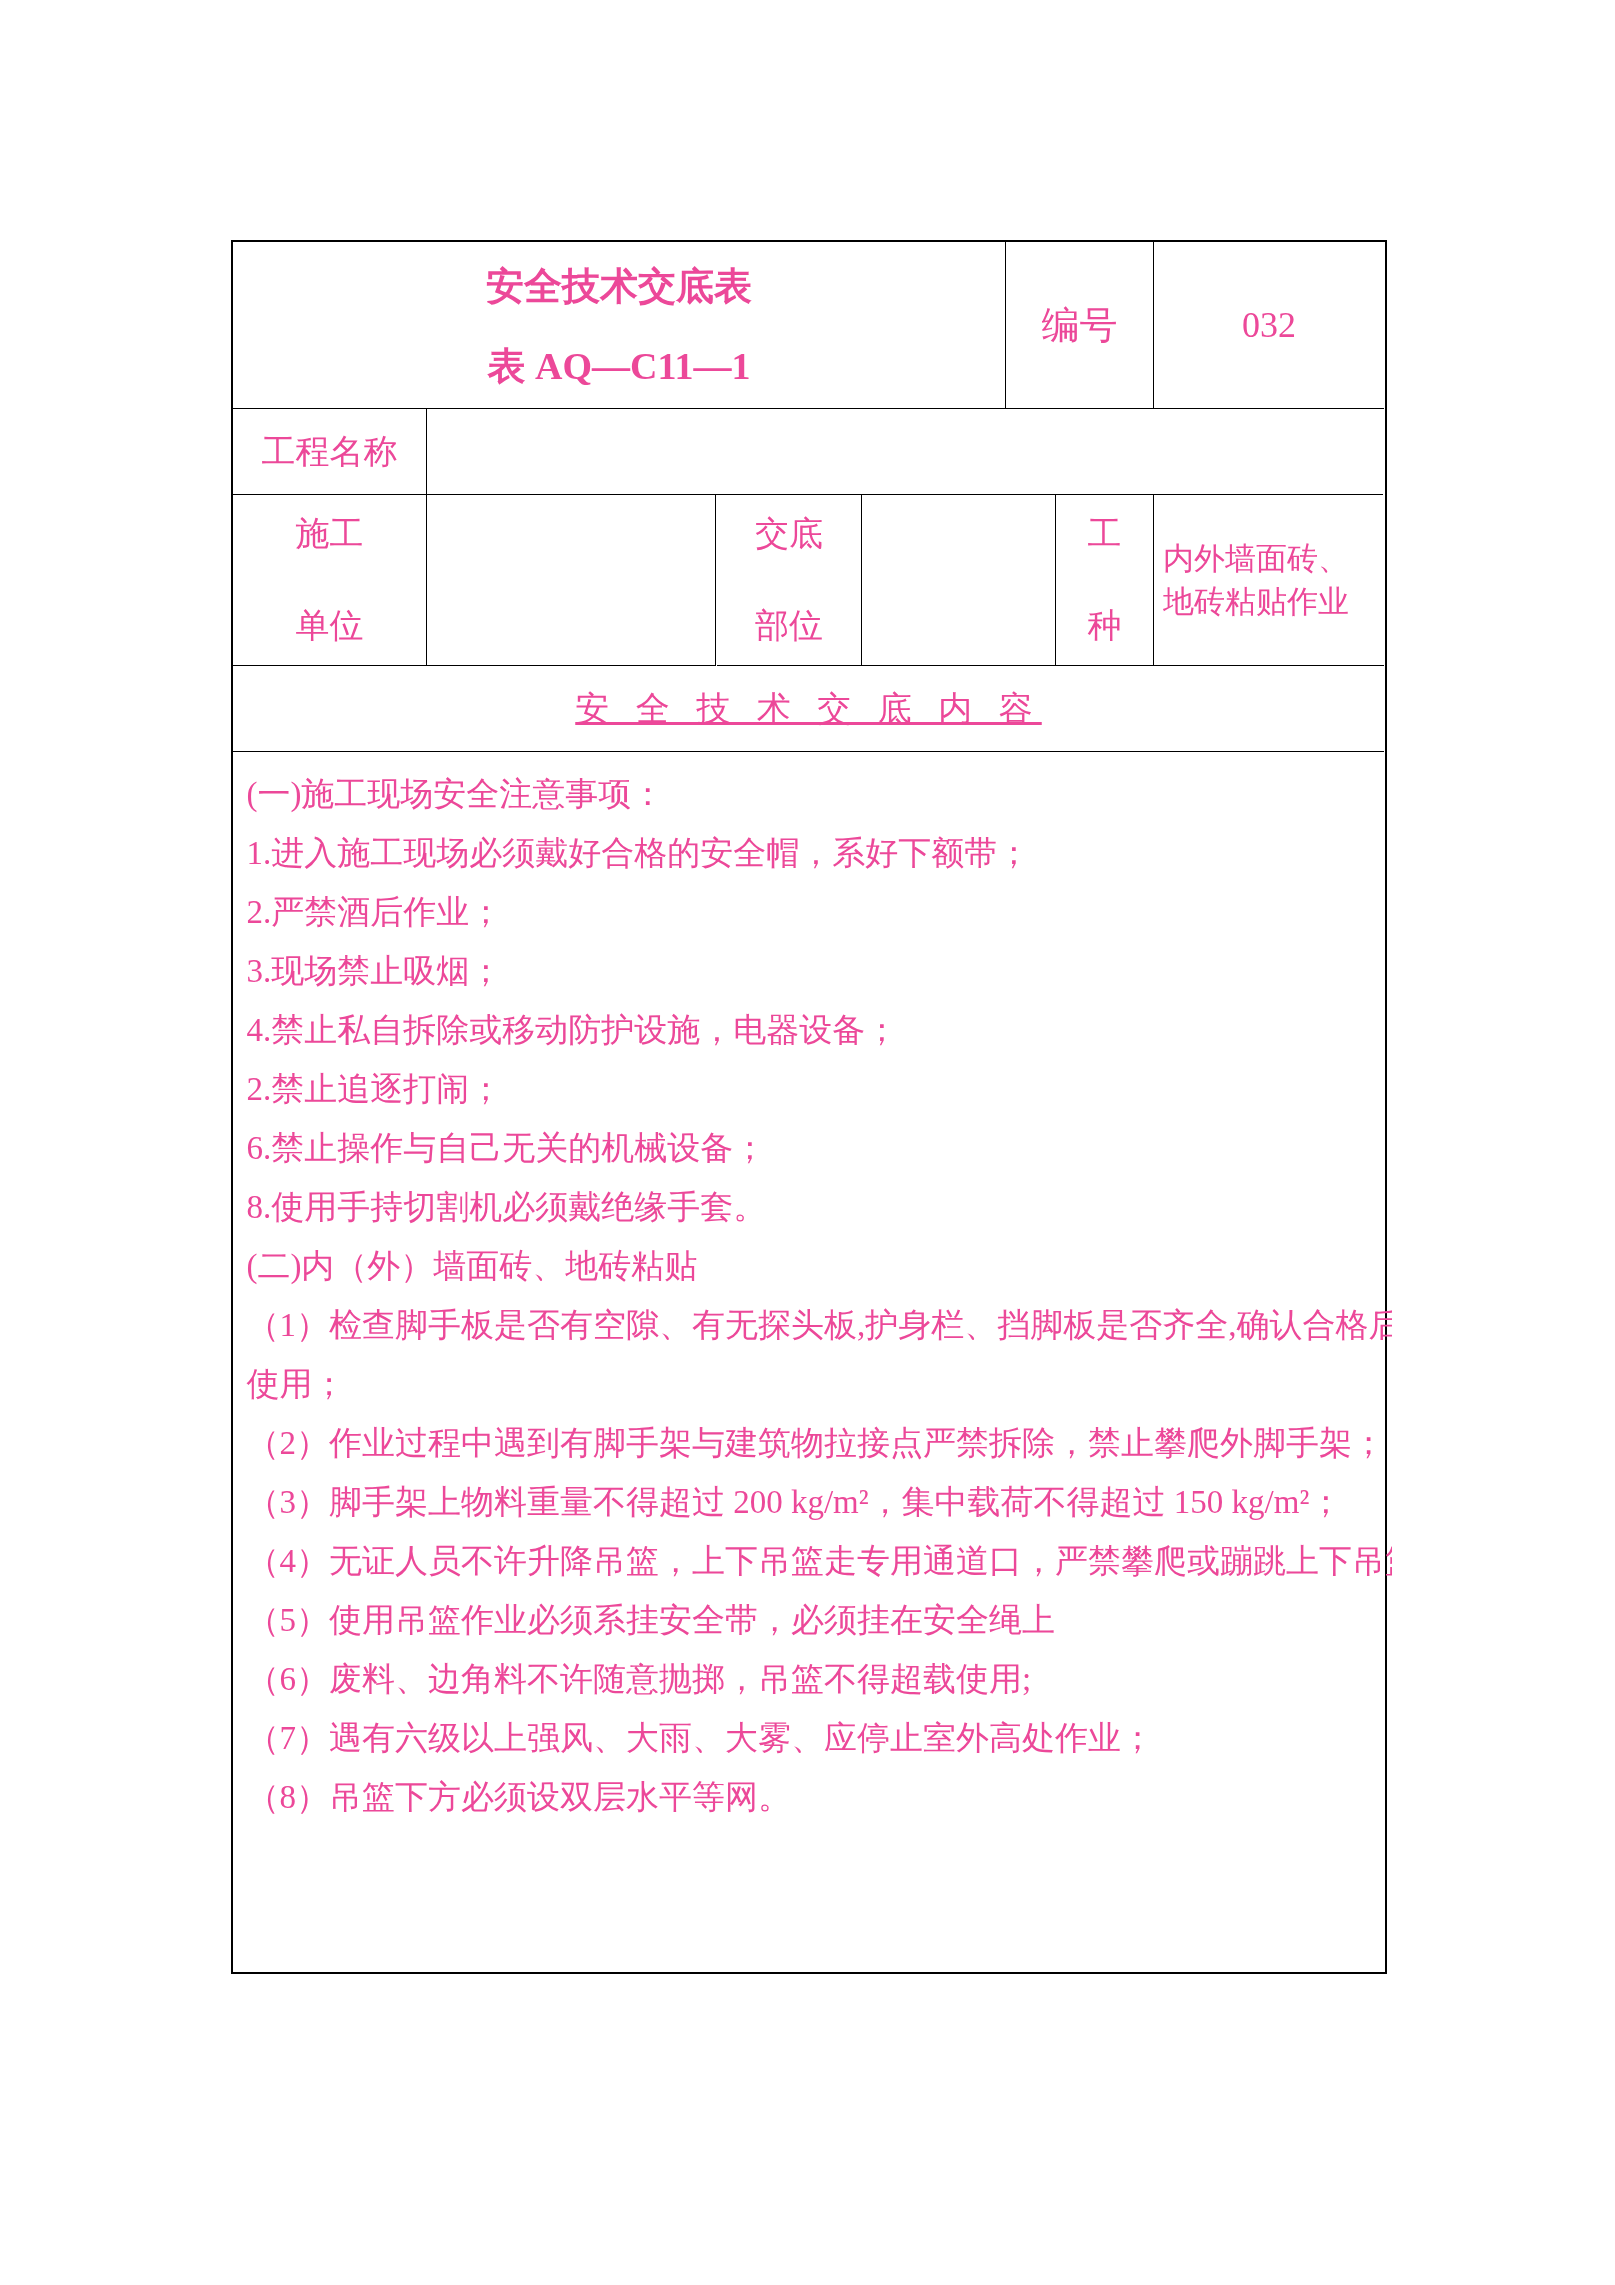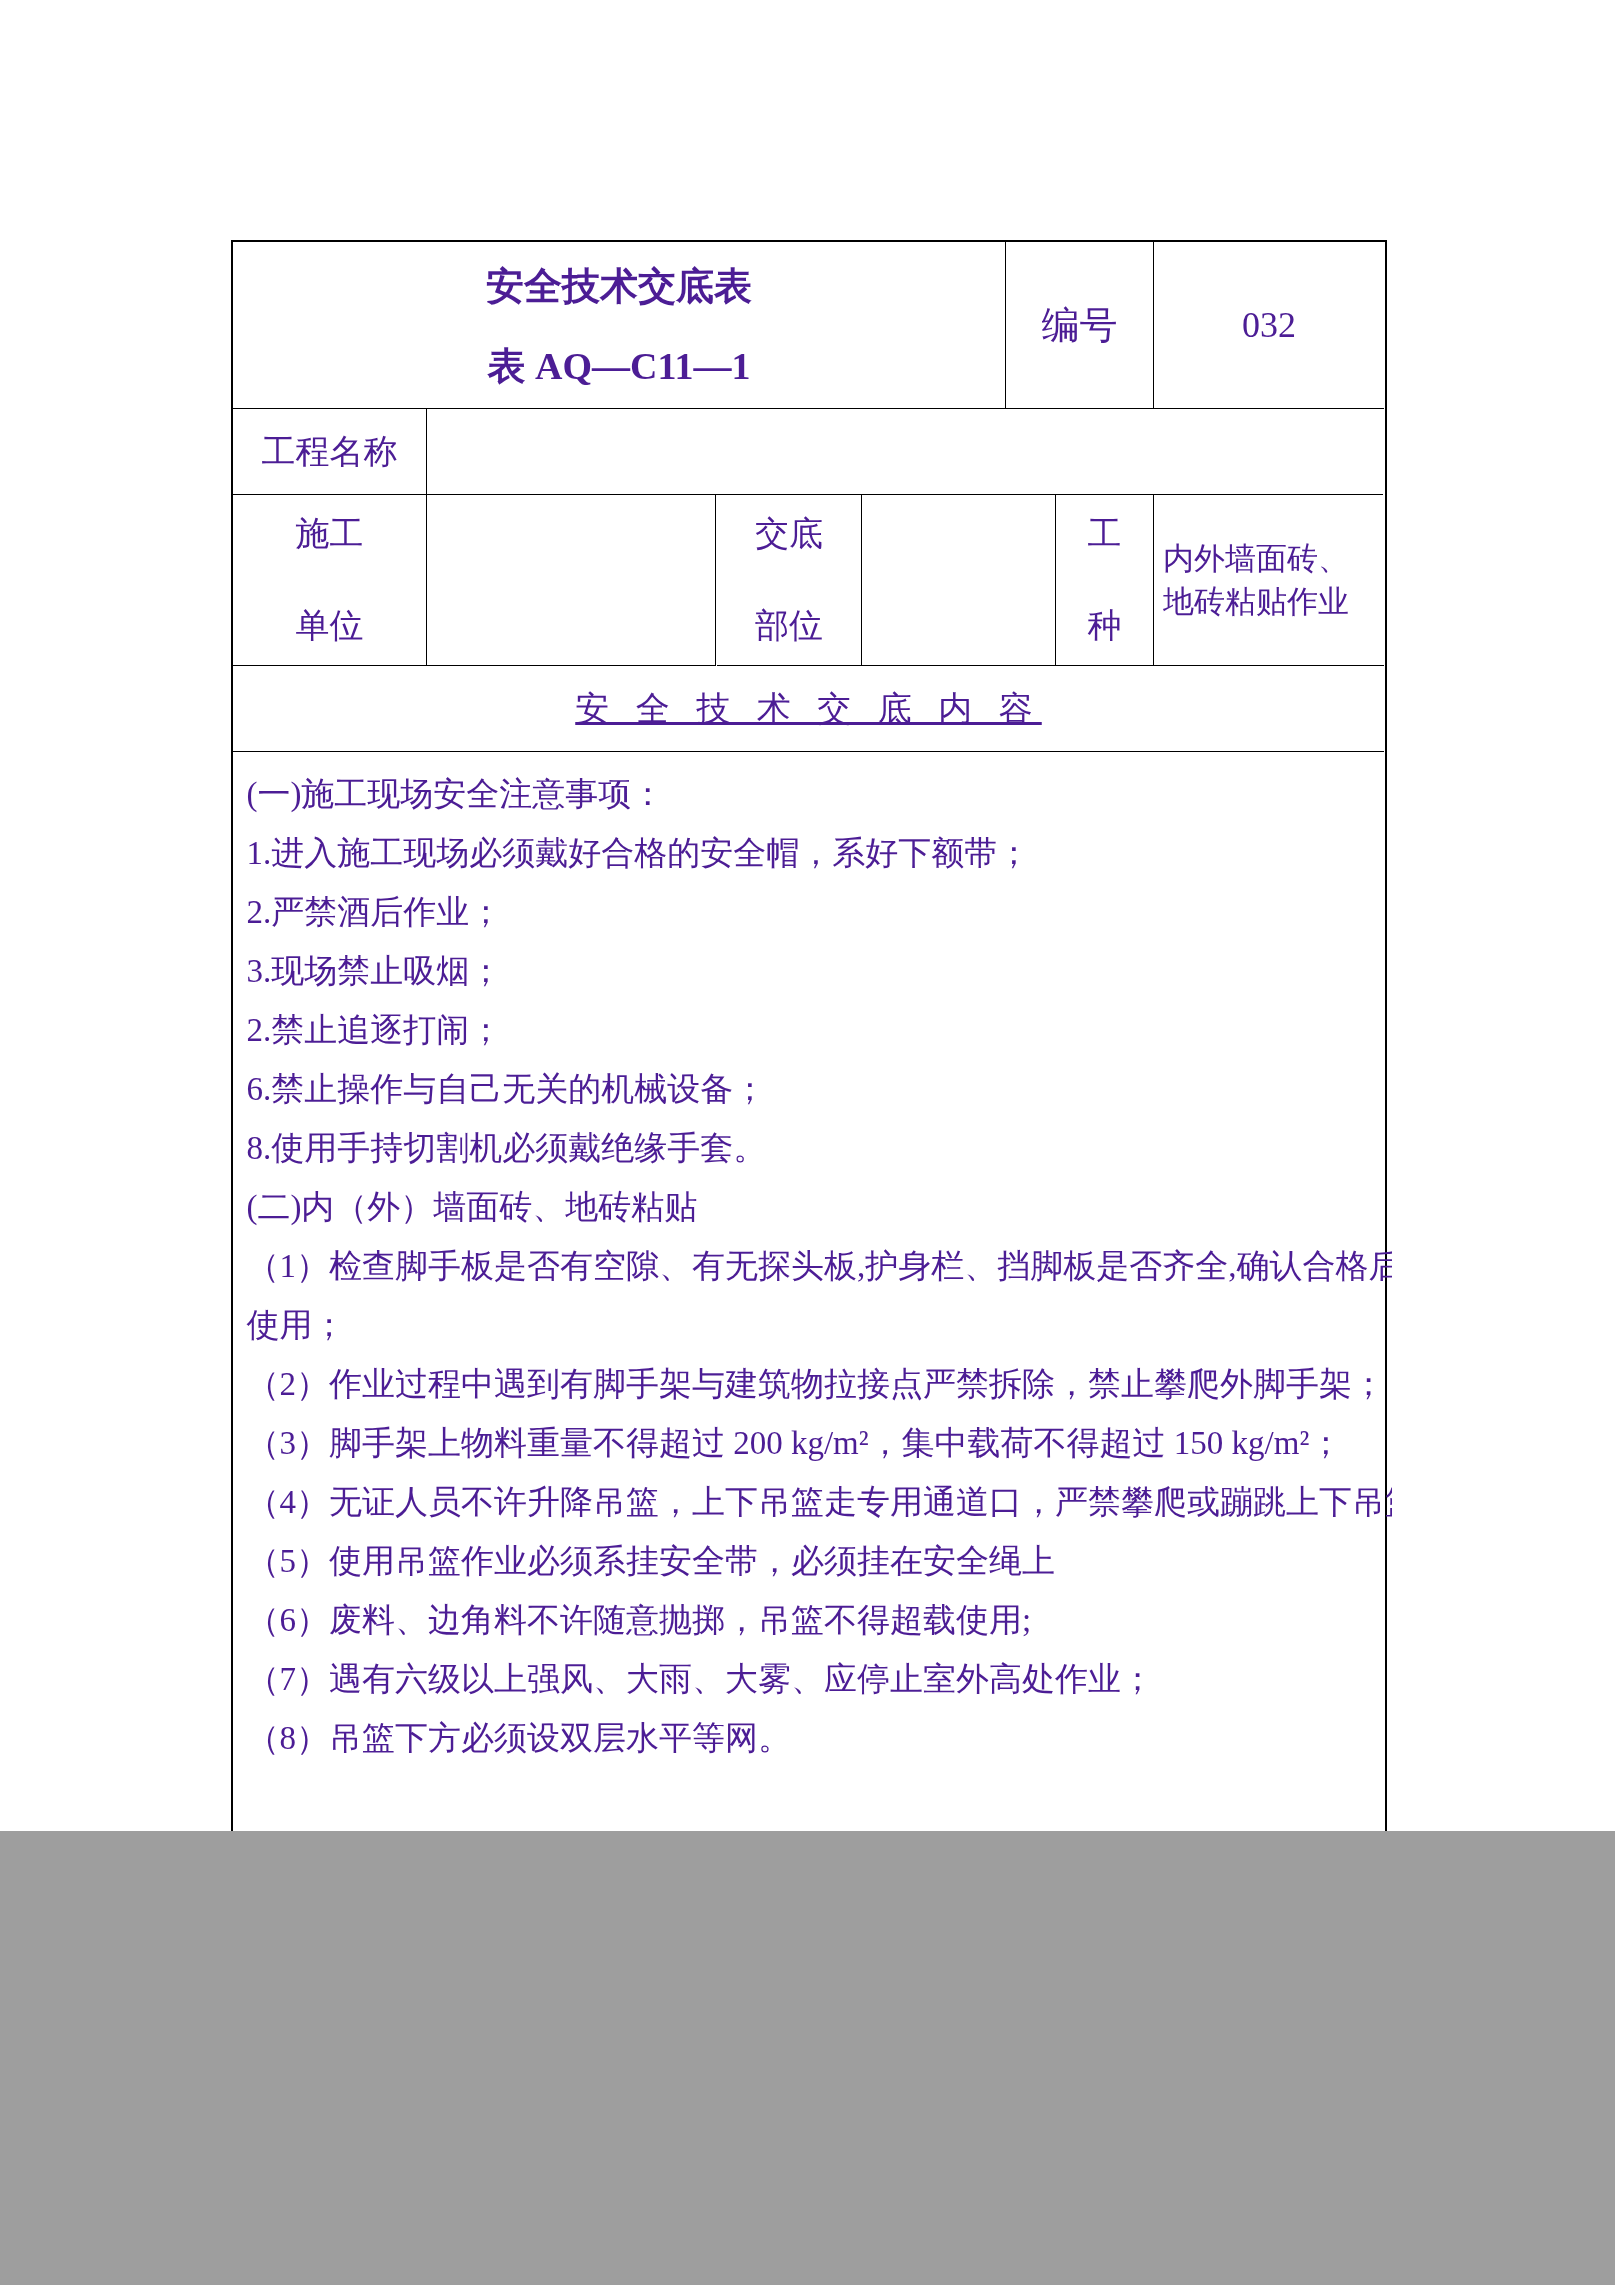--- a/index.html
+++ b/index.html
@@ -1,21 +1,21 @@
 <!DOCTYPE html>
 <html style="font-size:14.5px"><head>
 <meta charset="utf-8">
 <style>
   html,body{margin:0;padding:0;background:#9e9e9e;}
   .page{
     position:relative;
-    width:1616px;height:1831px;
+    width:1616px;height:2285px;
     background:#ffffff;
     font-family:"Liberation Serif","DejaVu Serif",serif;
-    color:#4c1d95;
+    color:#ec4899;
     overflow:hidden;
   }
   .tbl{
     position:absolute;left:231px;top:240px;
     width:1156px;height:1734px;
     border:2.7px solid #000;
     box-sizing:border-box;
   }
   .cell{
     position:absolute;
@@ -89,20 +89,21 @@
       <span>地砖粘贴作业</span>
     </div>
 
     <div class="cell cL bb">安 全 技 术 交 底 内 容</div>
 
     <div class="cell cM">
       <div class="line">(一)施工现场安全注意事项：</div>
       <div class="line">1.进入施工现场必须戴好合格的安全帽，系好下额带；</div>
       <div class="line">2.严禁酒后作业；</div>
       <div class="line">3.现场禁止吸烟；</div>
+      <div class="line">4.禁止私自拆除或移动防护设施，电器设备；</div>
       <div class="line">2.禁止追逐打闹；</div>
       <div class="line">6.禁止操作与自己无关的机械设备；</div>
       <div class="line">8.使用手持切割机必须戴绝缘手套。</div>
       <div class="line">(二)内（外）墙面砖、地砖粘贴</div>
       <div class="line">（1）检查脚手板是否有空隙、有无探头板,护身栏、挡脚板是否齐全,确认合格后方可</div>
       <div class="line">使用；</div>
       <div class="line">（2）作业过程中遇到有脚手架与建筑物拉接点严禁拆除，禁止攀爬外脚手架；</div>
       <div class="line">（3）脚手架上物料重量不得超过 200 kg/m²，集中载荷不得超过 150 kg/m²；</div>
       <div class="line">（4）无证人员不许升降吊篮，上下吊篮走专用通道口，严禁攀爬或蹦跳上下吊篮；</div>
       <div class="line">（5）使用吊篮作业必须系挂安全带，必须挂在安全绳上</div>

